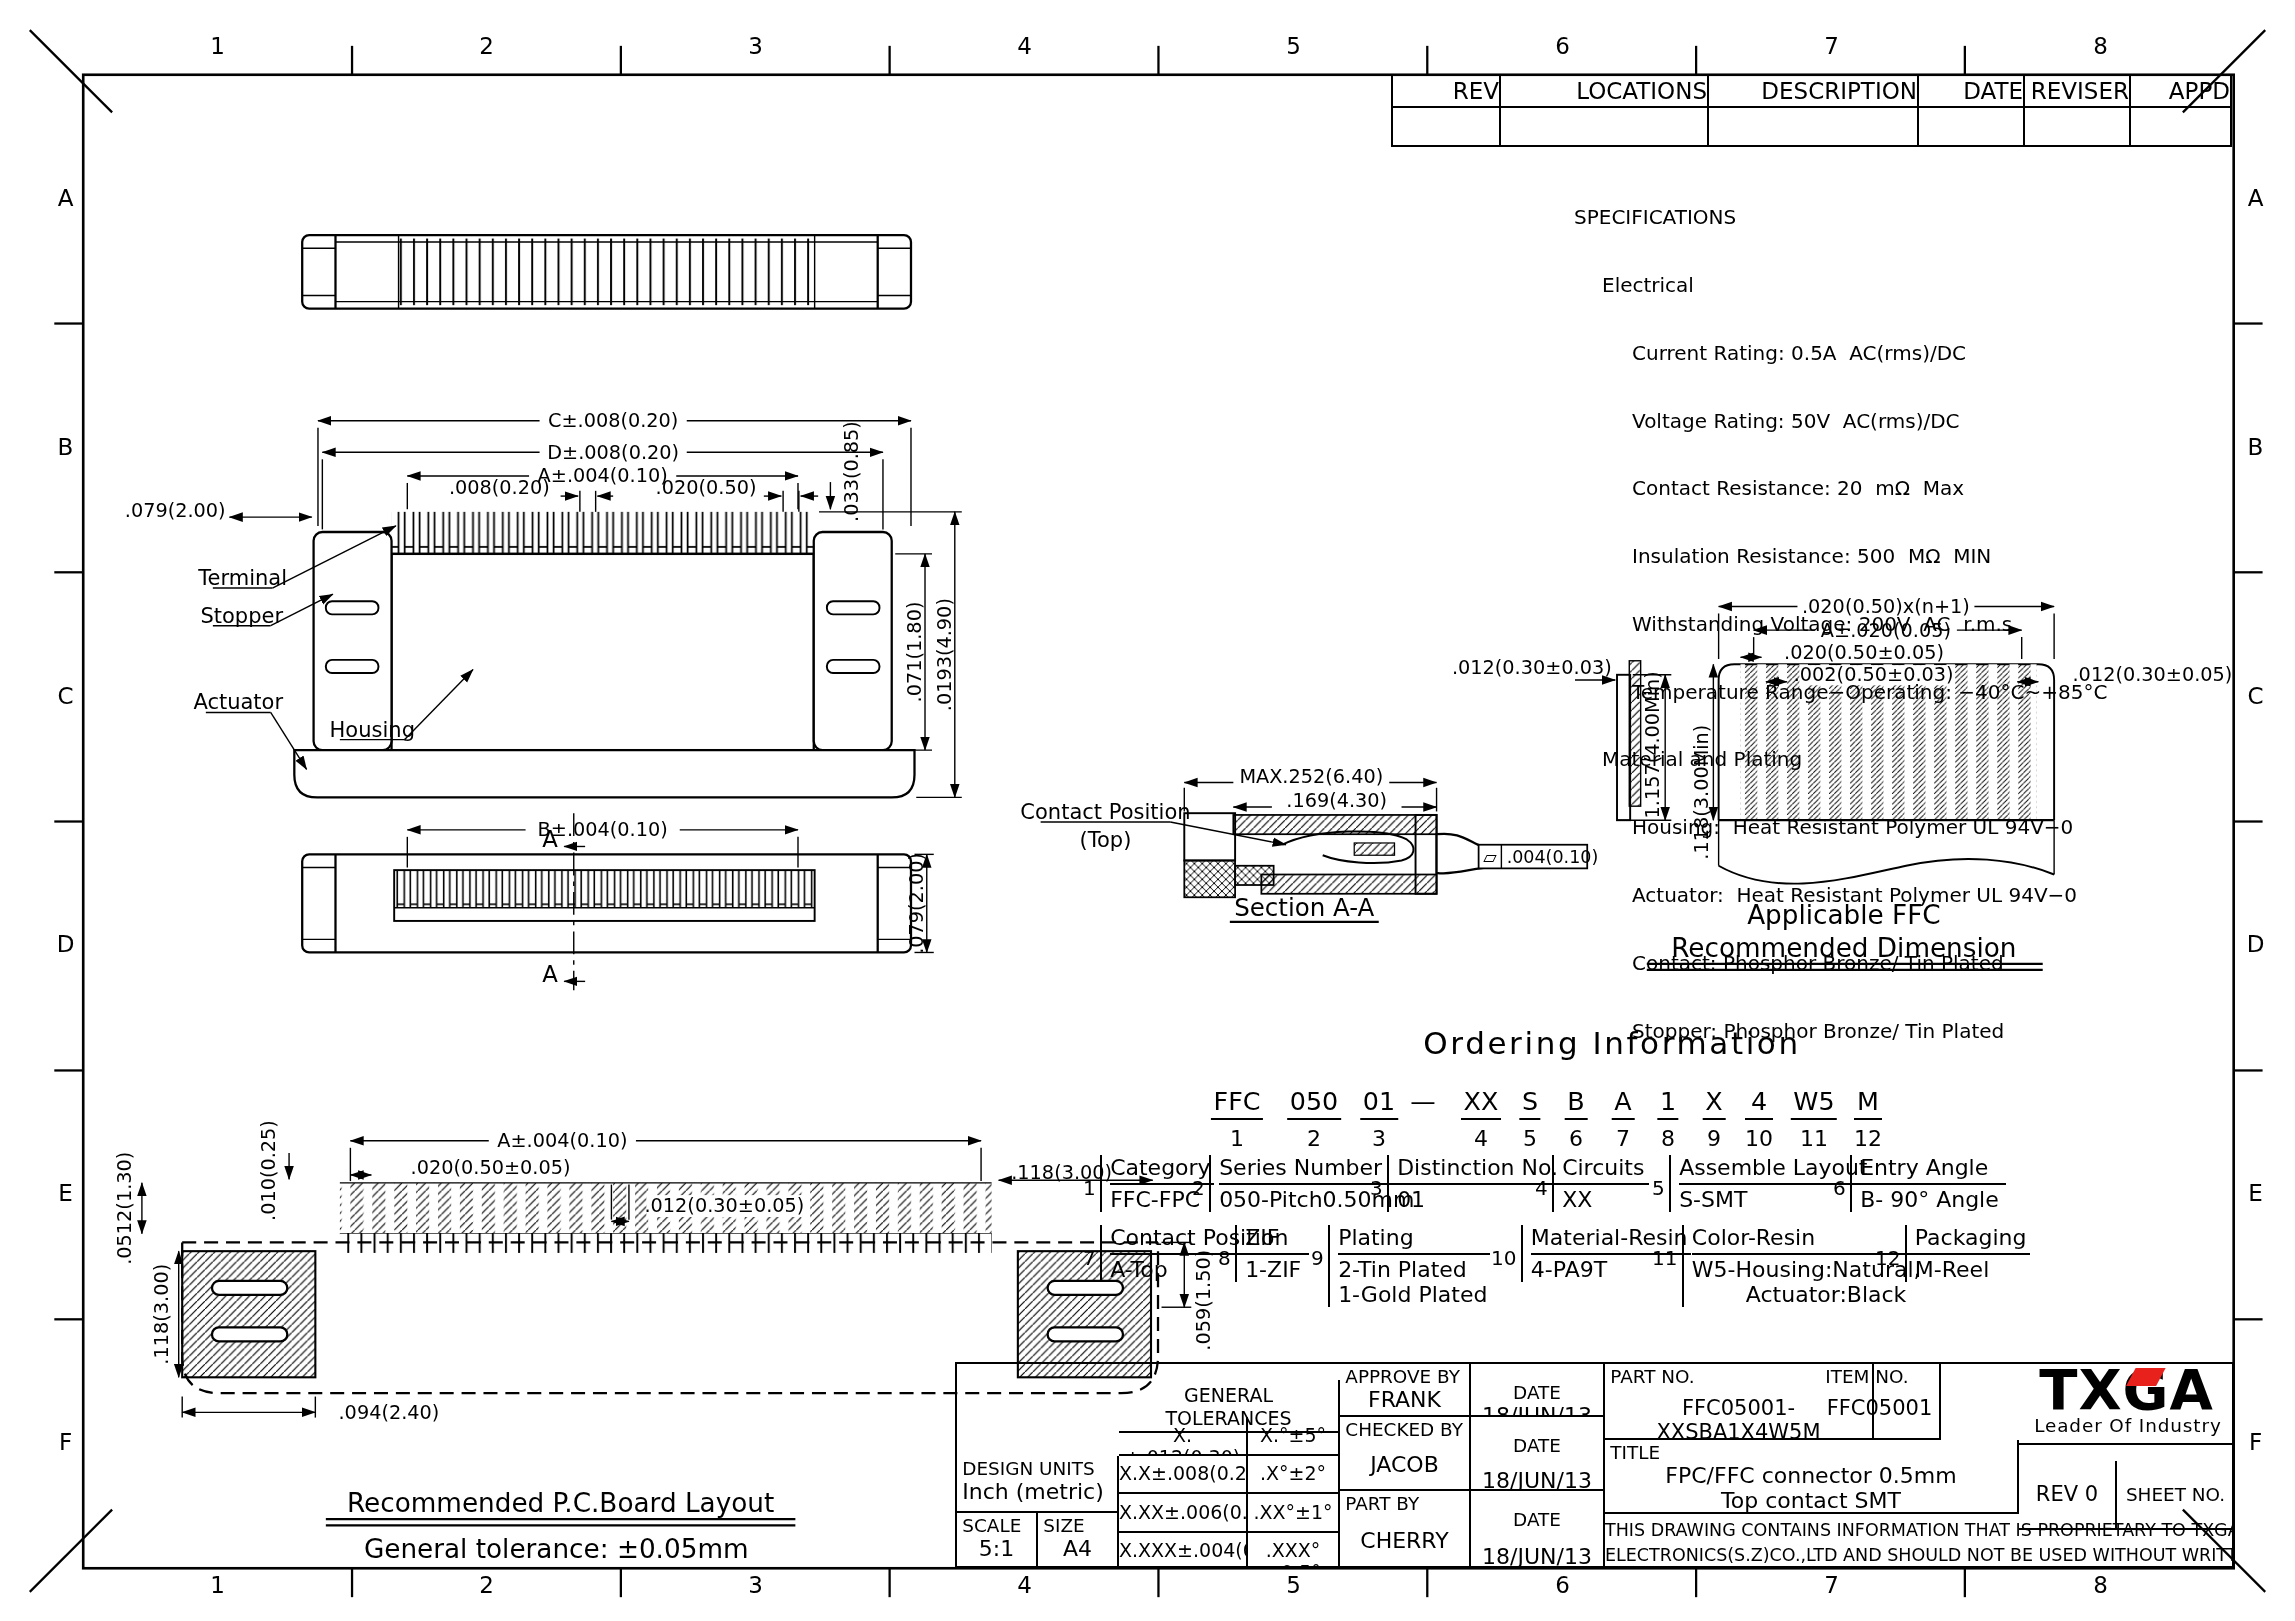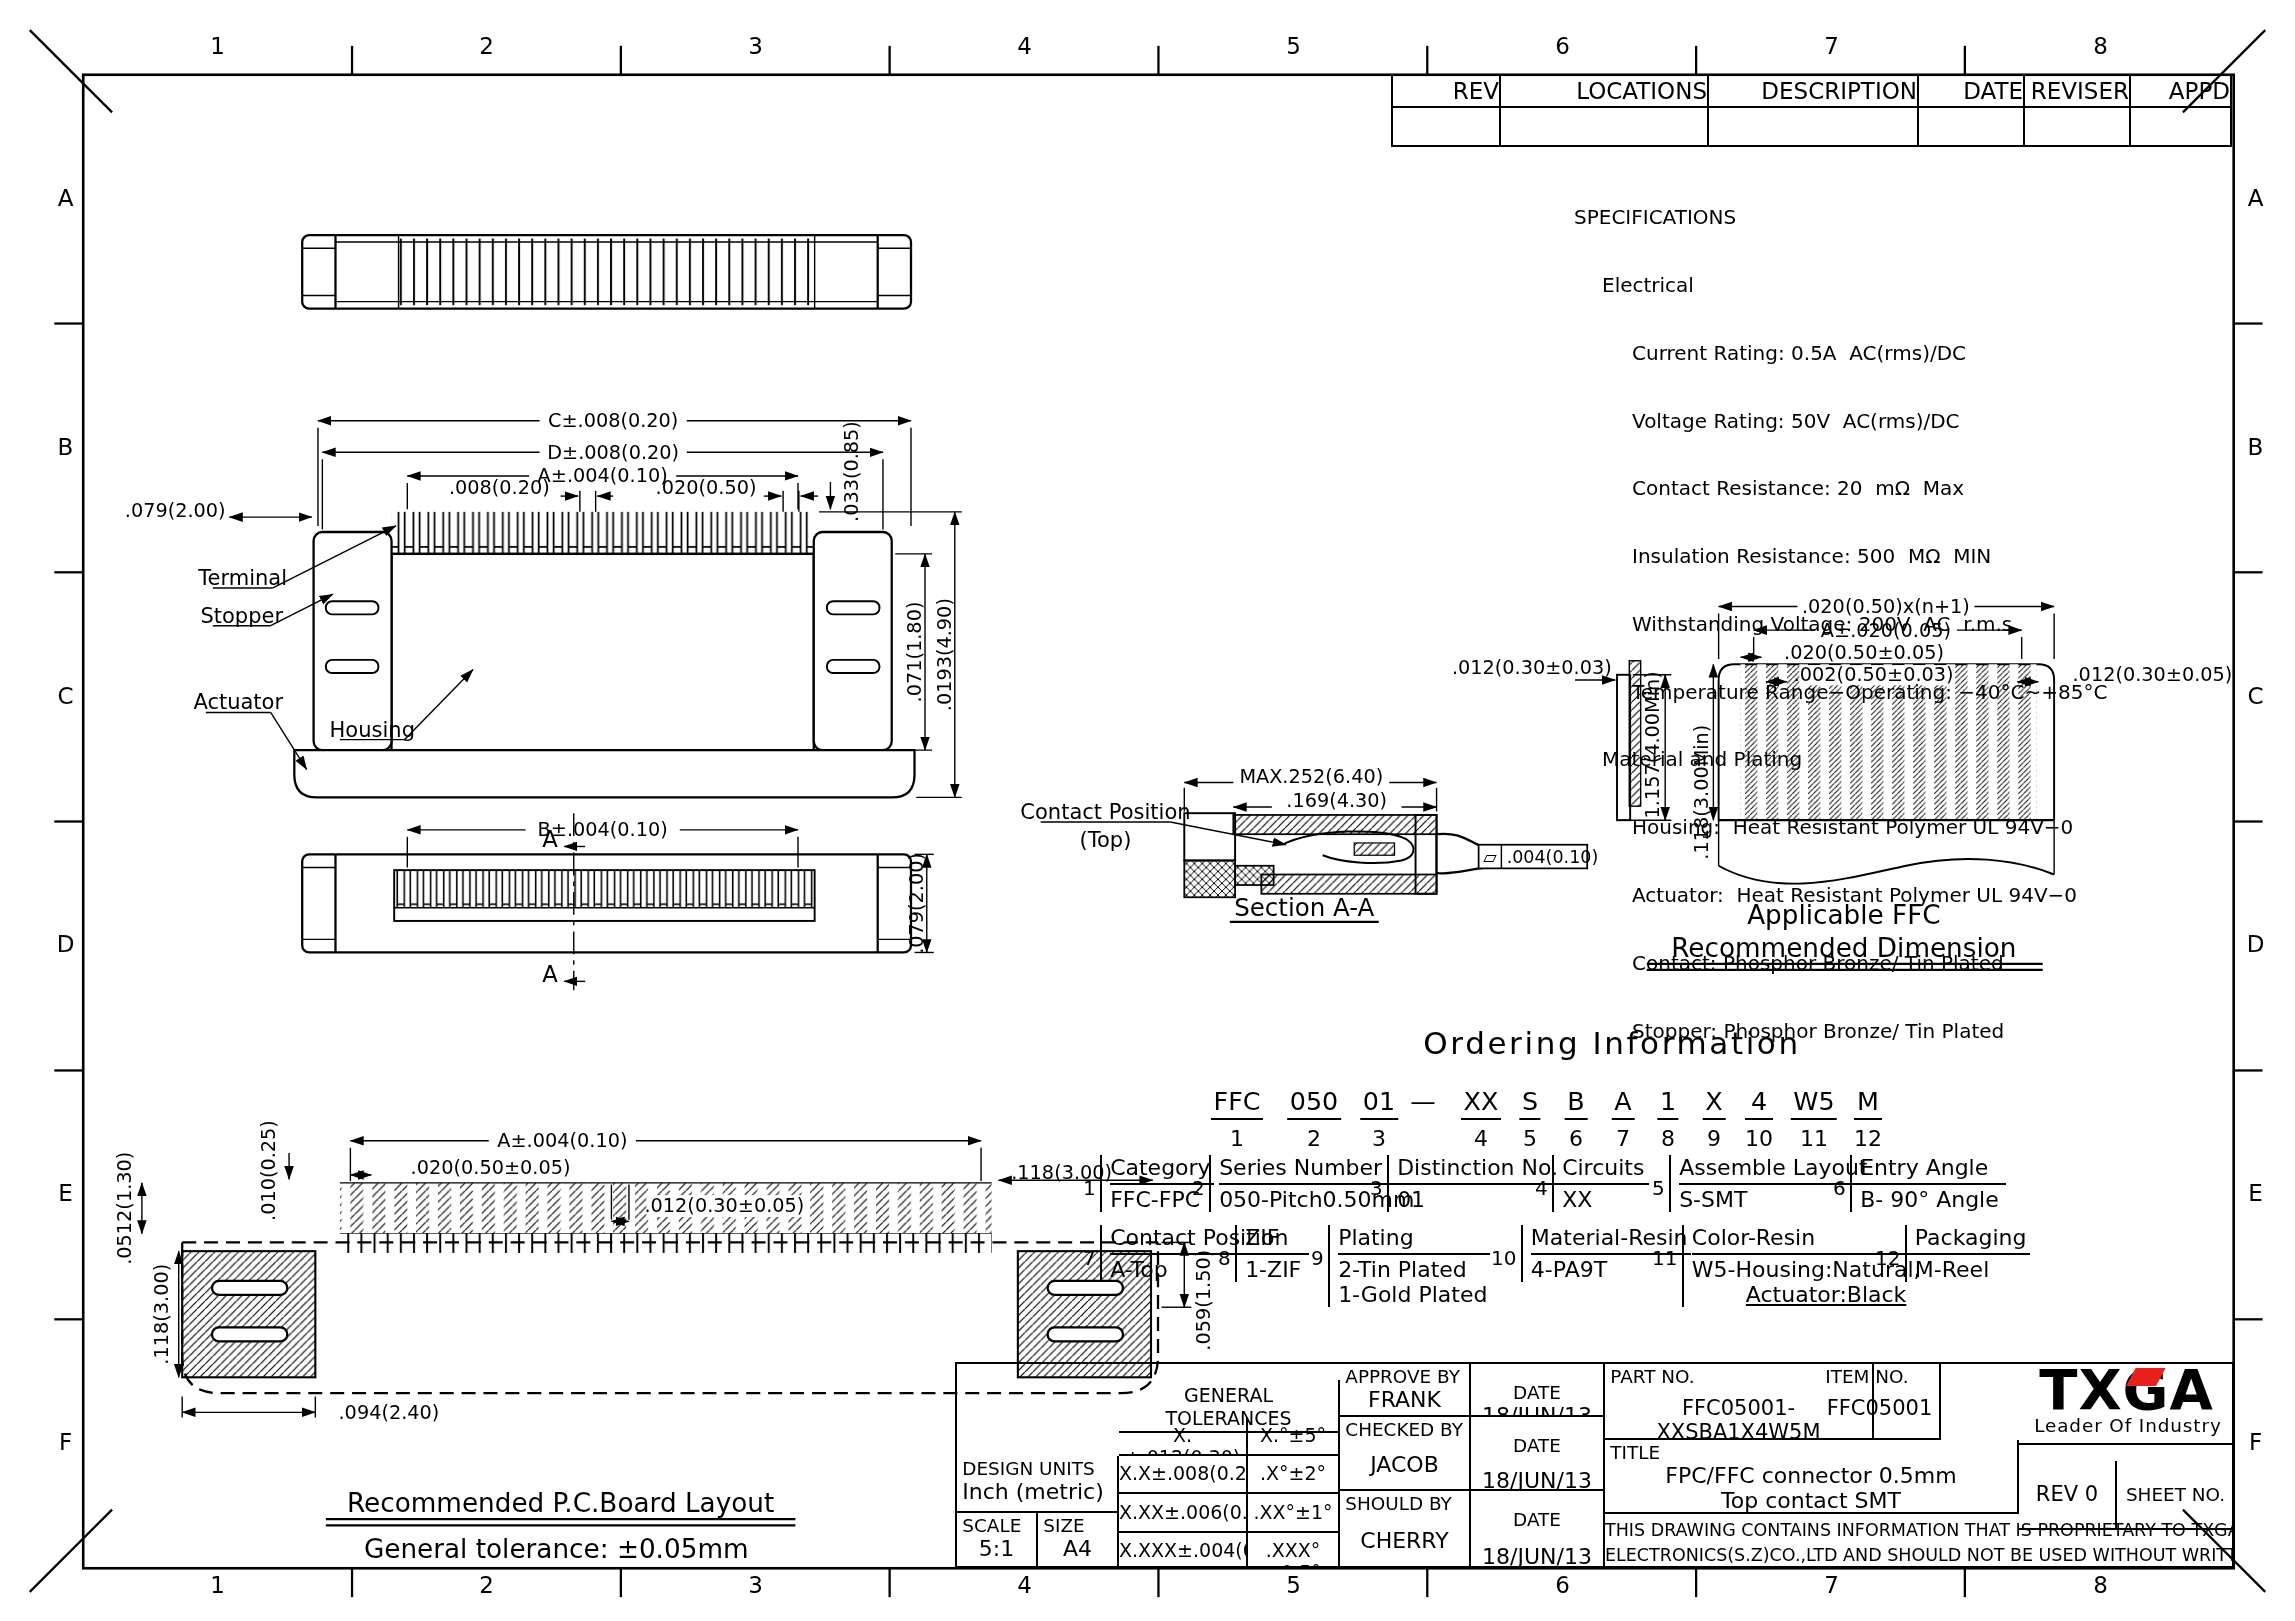--- a/index.html
+++ b/index.html
@@ -34,21 +34,21 @@
              font-size:31px;letter-spacing:2.6px;}
   .ocode{position:absolute;top:1086px;transform:translateX(-50%);text-align:center;}
   .ocode .oc-t{display:block;border-bottom:2.6px solid #000;padding:0 2.6px 1.8px 2.6px;font-size:25.4px;}
   .ocode.nd .oc-t{border-bottom:none;}
   .ocode .oc-n{display:block;margin-top:6.1px;font-size:22px;}
   .ocell{position:absolute;display:flex;align-items:flex-start;}
   .ocnum{font-size:20px;margin-top:21px;margin-right:4.4px;}
   .ocbody{border-left:2.6px solid #000;padding-left:8px;flex:1;}
   .ochead{font-size:22px;border-bottom:2.6px solid #000;padding:0 3.5px 2.6px 0;margin-bottom:2.6px;white-space:nowrap;}
   .ocval,.ocval2{font-size:22px;white-space:nowrap;}
-  .indent2 .ocval2{padding-left:54px;text-decoration:underline;}
+  .indent2 .ocval2{padding-left:54px;}
   
   #tblock{position:absolute;left:955px;top:1362px;width:1279px;height:206px;border:2.6px solid #000;box-sizing:border-box;}
   #tblock .cell{position:absolute;box-sizing:border-box;overflow:hidden;}
   #tblock .br{border-right:2.6px solid #000;}
   #tblock .bb{border-bottom:2.6px solid #000;}
   #tblock .lab{font-size:18.4px;padding:1.8px 0 0 5.3px;}
   #tblock .cen{text-align:center;margin-top:16px;}
   #tblock .val{font-size:22px;text-align:center;}
   #tblock .tolv{font-size:19px;text-align:center;padding-top:7px;}
   #logo-word{font-size:56px;font-weight:900;letter-spacing:0.9px;line-height:51px;text-align:center;position:relative;}
@@ -642,21 +642,21 @@
   </div>
   <div class="cell br bb" style="left:383px;top:53px;width:131px;height:74px">
     <div class="lab">CHECKED BY</div>
     <div class="val" style="padding-top:12.3px">JACOB</div>
   </div>
   <div class="cell br bb" style="left:514px;top:53px;width:134px;height:74px">
     <div class="lab cen" style="padding-left:0">DATE</div>
     <div class="val" style="padding-top:12.3px">18/JUN/13</div>
   </div>
   <div class="cell br" style="left:383px;top:127px;width:131px;height:76px">
-    <div class="lab">SHOULD BY</div>
+    <div class="lab">PART BY</div>
     <div class="val" style="padding-top:14px">CHERRY</div>
   </div>
   <div class="cell br" style="left:514px;top:127px;width:134px;height:76px">
     <div class="lab cen" style="padding-left:0">DATE</div>
     <div class="val" style="padding-top:14px">18/JUN/13</div>
   </div>
 
   <div class="cell br bb" style="left:648px;top:0;width:269px;height:76px">
     <div class="lab">PART NO.</div>
     <div class="val" style="padding-top:8.8px;font-size:21px">FFC05001-XXSBA1X4W5M</div>

